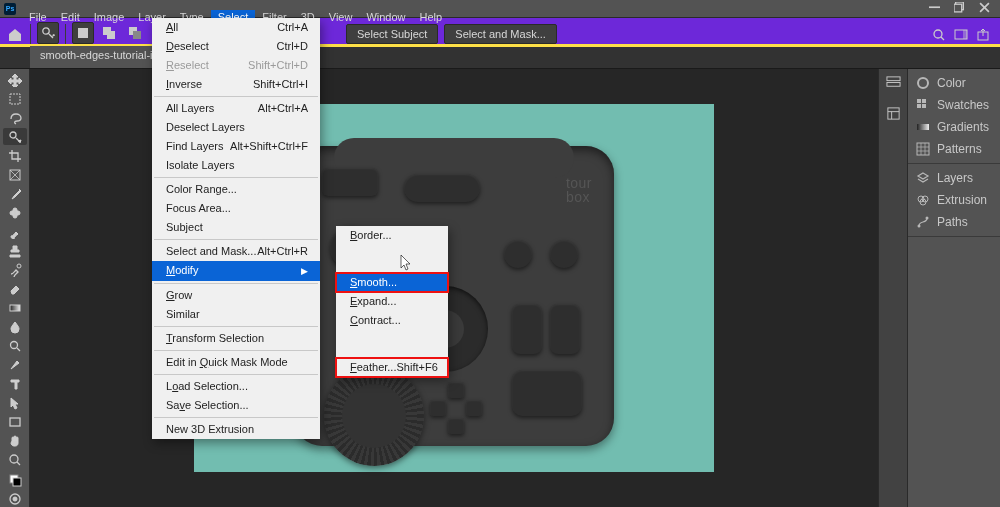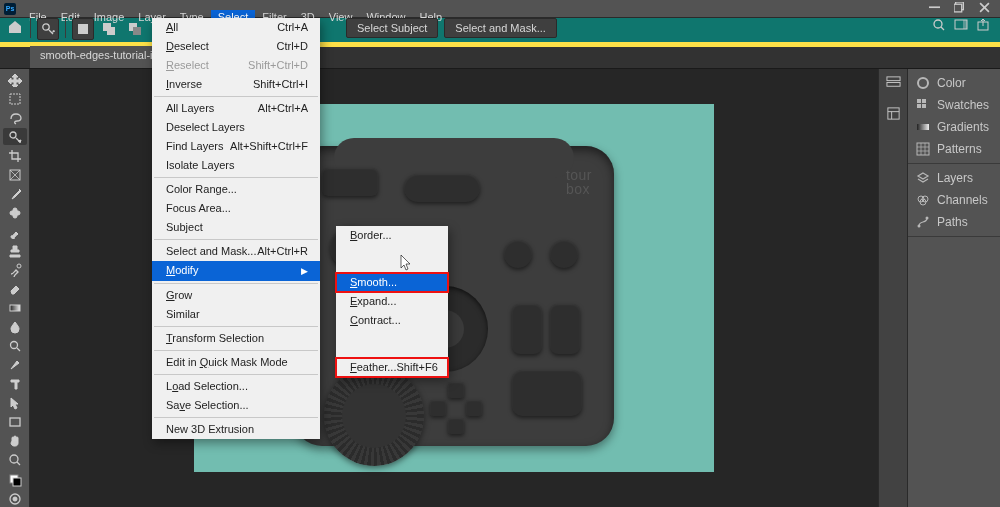--- a/index.html
+++ b/index.html
@@ -7,21 +7,21 @@
 
   
   .menubar { height: 18px; background: #535353; display: flex; align-items: center; padding: 0 2px; border-bottom: 1px solid #2a2a2a; }
   .ps-logo { width: 12px; height: 12px; background: #001e36; border-radius: 2px; margin-right: 6px; margin-left: 2px; display: flex; align-items: center; justify-content: center; font-size:7px; color:#31a8ff; font-weight:bold;}
   .menu-item { padding: 1px 7px; cursor: default; color: #d8d8d8; }
   .menu-item.active { background: #0a64d6; color: #fff; }
   .menubar-right { margin-left: auto; display:flex; gap:14px; padding-right:8px; align-items:center; }
   .menubar-right svg { width:11px; height:11px; fill:#ccc; }
 
   
-  .optionsbar { height: 29px; background: #0f766e; border-bottom: 5px solid #fde047; display:flex; align-items:flex-start; padding: 0 6px; gap:6px; }
+  .optionsbar { height: 29px; background: #6d28d9; border-bottom: 3px solid #fde047; display:flex; align-items:flex-end; padding: 0 6px; gap:6px; }
   .home-icon { width:18px; height:18px; display:flex; align-items:center; justify-content:center; }
   .opt-seg { display:flex; align-items:center; gap:4px; }
   .tool-btn { width:22px; height:22px; display:flex; align-items:center; justify-content:center; border:1px solid transparent; border-radius:2px;}
   .tool-btn.sel { background:#3f3f3f; border-color:#2a2a2a;}
   .opt-btn { height:20px; padding: 0 10px; background:#3f3f3f; border:1px solid #2a2a2a; color:#d8d8d8; border-radius:2px; display:flex; align-items:center; font-size:11px; }
   .optionsbar-right { margin-left:auto; display:flex; gap:8px; align-items:center; padding-right:4px;}
 
   
   .tabbar { height: 22px; background: #323232; display:flex; align-items:flex-end; padding-left:30px; border-bottom:1px solid #1a1a1a;}
   .doc-tab { height:22px; background:#535353; padding:3px 10px 0 10px; color:#d8d8d8; border-right:1px solid #2a2a2a; font-size:11px; }
@@ -30,21 +30,21 @@
   .workarea { position:absolute; top:69px; left:0; right:0; bottom:0; display:flex; }
   .left-tools { width:30px; background:#535353; border-right:1px solid #2a2a2a; display:flex; flex-direction:column; align-items:center; padding-top:2px; gap:2px;}
   .lt-btn { width:24px; height:20px; display:flex; align-items:center; justify-content:center; border-radius:2px;}
   .lt-btn.active { background:#3a3a3a; }
   .lt-btn svg { width:14px; height:14px; fill:#d0d0d0; stroke:#d0d0d0; }
 
   .canvas-wrap { flex:1; background:#262626; display:flex; align-items:center; justify-content:center; }
   .canvas { width:520px; height:368px; background:#72bdb0; position:relative; }
   .device { position:absolute; left:100px; top:42px; width:320px; height:300px; background:#3d3d3d; border-radius:28px; box-shadow: inset 0 4px 10px rgba(0,0,0,.5), 0 4px 10px rgba(0,0,0,.4); }
   .device::before { content:""; position:absolute; top:-8px; left:40px; width:240px; height:40px; background:#3d3d3d; border-radius:22px; }
-  .logo-text { position:absolute; right:22px; top:22px; color:#555; font-size:14px; line-height:1; font-weight:500; letter-spacing:.5px;}
+  .logo-text { position:absolute; right:22px; top:30px; color:#555; font-size:14px; line-height:1; font-weight:500; letter-spacing:.5px;}
   .d-btn { position:absolute; background:#2e2e2e; box-shadow:inset 0 1px 2px rgba(255,255,255,.06), 0 2px 4px rgba(0,0,0,.5); }
   .d-circle { border-radius:50%; }
   .dial { position:absolute; left:30px; top:220px; width:100px; height:100px; border-radius:50%; background: repeating-conic-gradient(#2b2b2b 0 4deg, #383838 4deg 8deg); box-shadow:0 2px 6px rgba(0,0,0,.5);}
   .dial::after{content:"";position:absolute;inset:18px;border-radius:50%;background:#333;}
   .wheel { position:absolute; left:108px; top:140px; width:86px; height:86px; border-radius:50%; background:#2b2b2b; box-shadow:inset 0 2px 5px rgba(0,0,0,.6);}
   .wheel::after{content:"";position:absolute;inset:24px;border-radius:50%;background:#3a3a3a;}
   .dpad { position:absolute; left:136px; top:236px; width:52px; height:52px; }
   .dpad .d-btn { width:16px; height:16px; }
 
   .right-strip { width:30px; background:#424242; border-left:1px solid #2a2a2a; border-right:1px solid #2a2a2a; display:flex; flex-direction:column; align-items:center; padding-top:6px; gap:14px;}
@@ -391,21 +391,21 @@
             <path d="M7 2l5 3-5 3-5-3zM2 8l5 3 5-3" fill="none" stroke="#b8b8b8" stroke-width="1.2"></path>
           </svg>
           <span>Layers</span>
         </div>
         <div class="panel-row">
           <svg viewBox="0 0 14 14">
             <circle cx="5" cy="6" r="3" fill="none" stroke="#b8b8b8"></circle>
             <circle cx="9" cy="6" r="3" fill="none" stroke="#b8b8b8"></circle>
             <circle cx="7" cy="9" r="3" fill="none" stroke="#b8b8b8"></circle>
           </svg>
-          <span>Channels</span>
+          <span>Extrusion</span>
         </div>
         <div class="panel-row">
           <svg viewBox="0 0 14 14">
             <circle cx="3" cy="11" r="1.5" fill="#b8b8b8"></circle>
             <circle cx="11" cy="3" r="1.5" fill="#b8b8b8"></circle>
             <path d="M3 11C3 5 11 9 11 3" fill="none" stroke="#b8b8b8" stroke-width="1.2"></path>
           </svg>
           <span>Paths</span>
         </div>
       </div>

